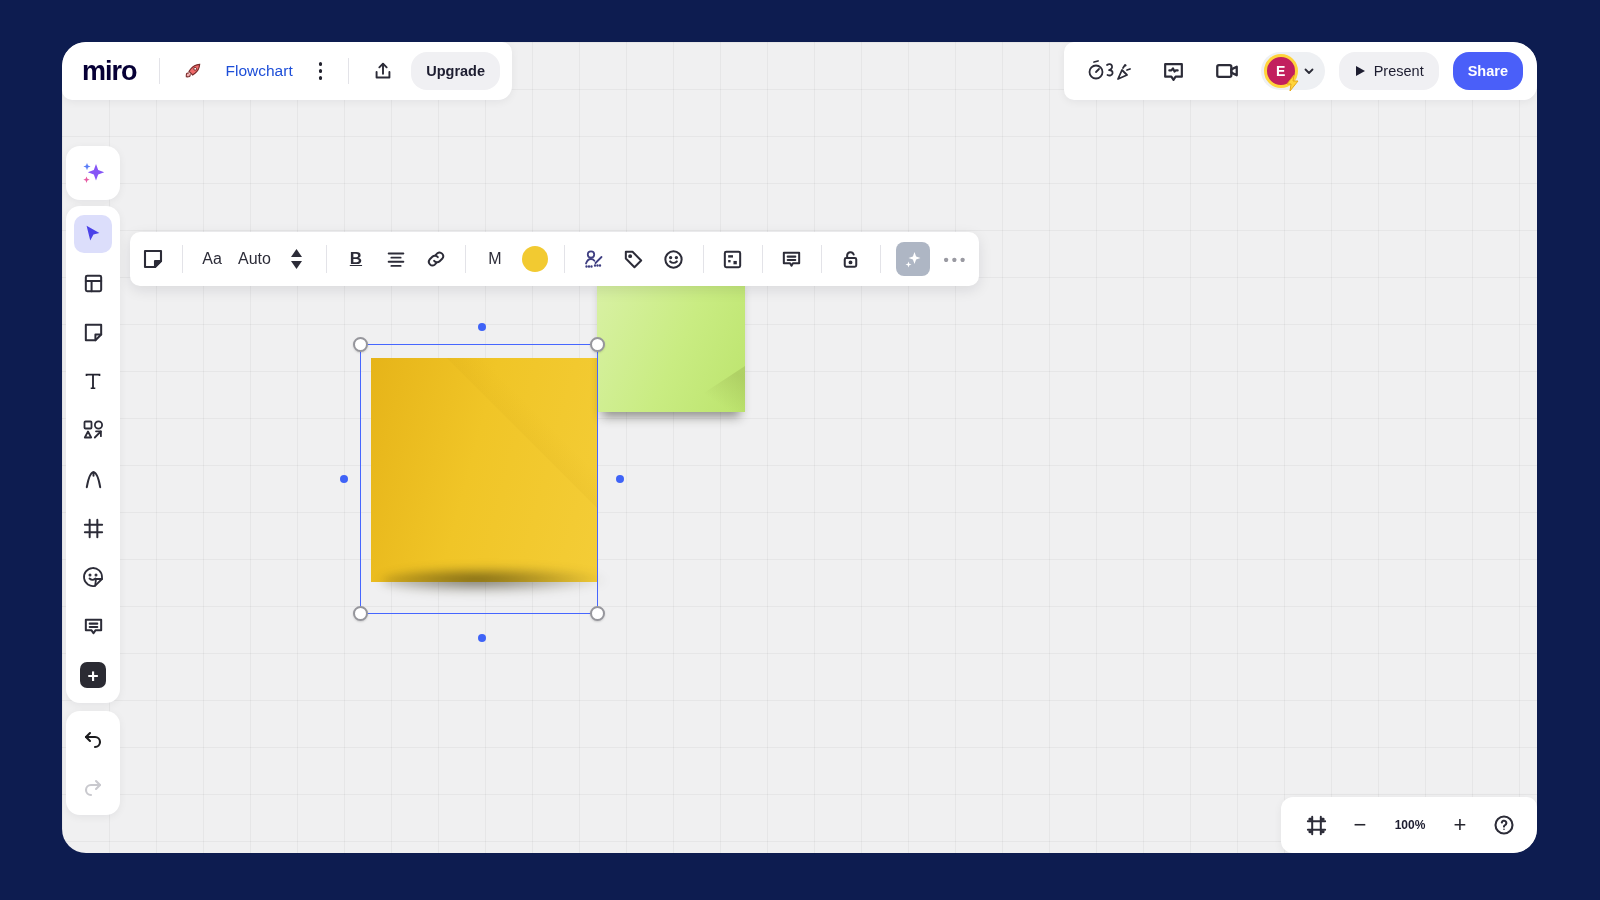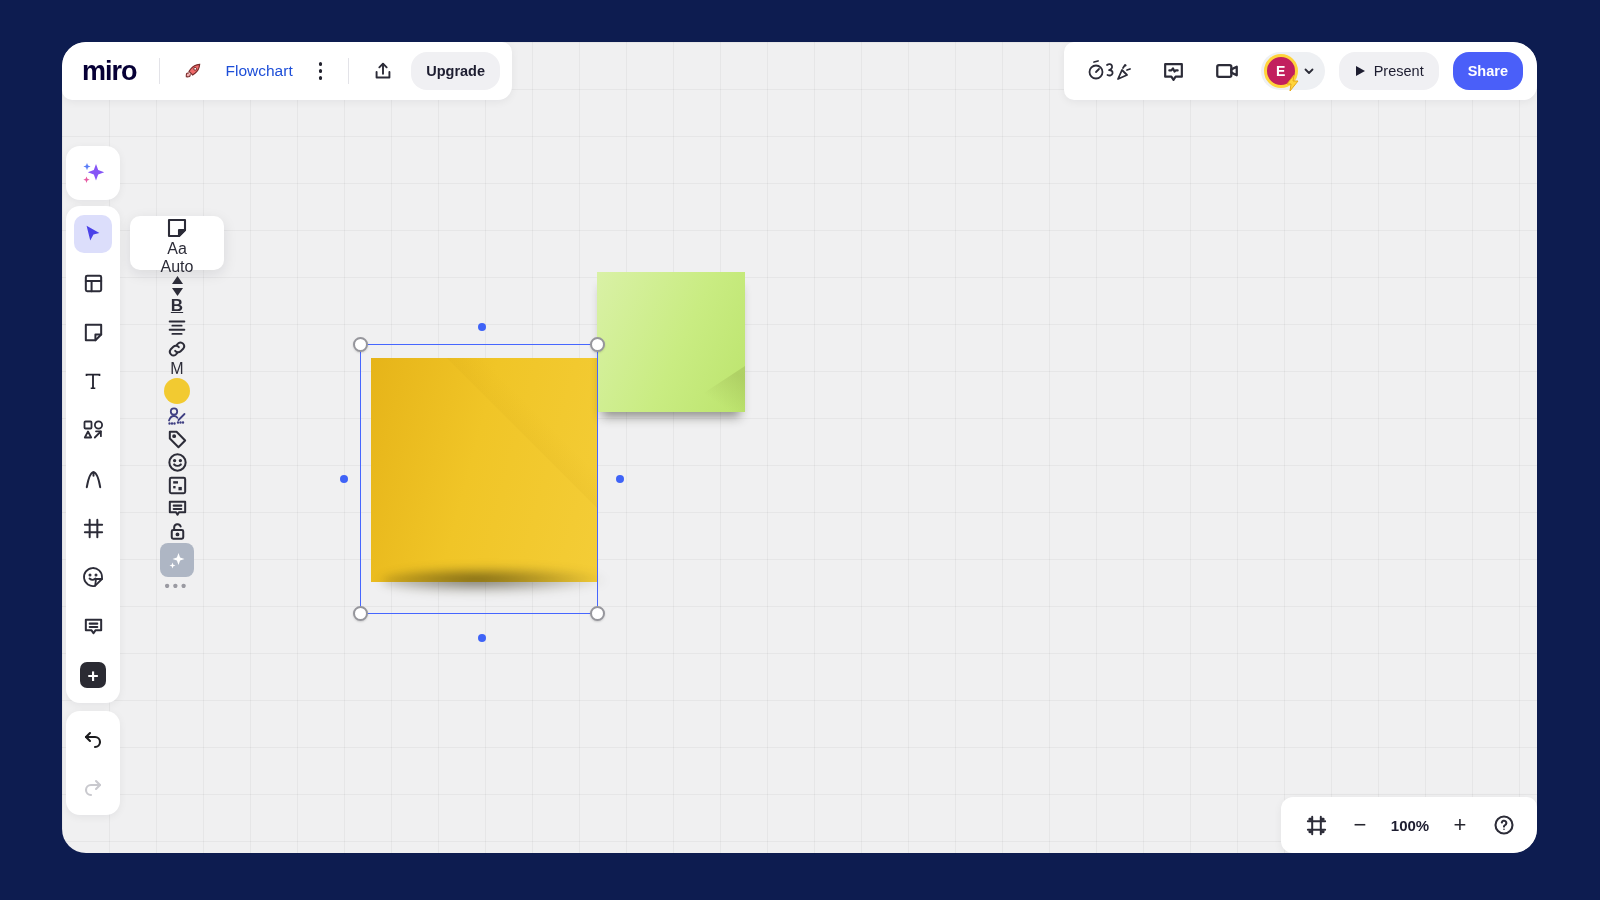--- a/index.html
+++ b/index.html
@@ -43,23 +43,23 @@
   .rail { position:absolute; left:4px; width:54px; border-radius:14px; z-index:20; }
   .rail-ai { top:104px; height:54px; display:flex; align-items:center; justify-content:center; cursor:pointer; }
   .rail-tools { top:164px; padding:9px 0; display:flex; flex-direction:column; align-items:center; gap:11px; }
   .tool { width:38px; height:38px; border-radius:10px; display:flex; align-items:center; justify-content:center; cursor:pointer; }
   .tool.active { background:#dcdefb; }
   .plus-tile { width:26px; height:26px; border-radius:7px; background:#2b2b33; color:#fff;
     font-size:19px; font-weight:600; display:flex; align-items:center; justify-content:center; line-height:1; }
   .rail-history { top:669px; height:104px; display:flex; flex-direction:column; align-items:center; justify-content:space-evenly; }
 
   
-  .ctx { position:absolute; left:68px; top:174px; height:54px; border-radius:10px;
-    display:flex; align-items:center; padding:0 24px; z-index:15;
-    box-shadow:0 4px 14px rgba(20,20,40,.10); background:#fff;flex-direction:column; }
+  .ctx { position:absolute; left:68px; top:190px; height:54px; border-radius:10px;
+    display:flex; align-items:center; padding:0 3px; z-index:15;
+    box-shadow:0 4px 14px rgba(20,20,40,.10); background:#fff; }
   .ctx .item { height:38px; min-width:40px; padding:0 6px; display:flex; align-items:center;
     justify-content:center; gap:4px; border-radius:8px; cursor:pointer; color:#26262f; }
   .ctx .vdiv { height:28px; margin:0 9px; }
   .t-label { font-size:16px; color:#2c2c38; }
   .bold-b { font-size:17px; font-weight:700; text-decoration:underline; color:#2c2c38; }
   .swatch { width:26px; height:26px; border-radius:50%; background:#f2ca31; }
   .stepper { display:flex; flex-direction:column; gap:3px; align-items:center; }
   .ai-tile { width:34px; height:34px; border-radius:8px; background:#aeb6c4;
     display:flex; align-items:center; justify-content:center; }
   .dots3 { letter-spacing:3px; color:#9a9aa2; font-size:15px; font-weight:700; }
@@ -89,21 +89,21 @@
   .cdot { position:absolute; width:8px; height:8px; border-radius:50%; background:#3f63f7; cursor:crosshair; }
   .cdot.n{left:calc(50% - 1px);top:-22px} .cdot.s{left:calc(50% - 1px);bottom:-29px}
   .cdot.w{left:-21px;top:calc(50% - 4px)} .cdot.e{right:-27px;top:calc(50% - 4px)}
 
   
   .zoombar { position:absolute; right:0; bottom:0; height:56px; border-radius:12px 10px 24px 12px;
     display:flex; align-items:center; gap:10px; padding:0 16px 0 18px; z-index:20; }
   .zoombar .item { min-width:34px; height:36px; display:flex; align-items:center; justify-content:center;
     border-radius:8px; cursor:pointer; color:#26262f; }
   .zoom-sign { font-size:22px; color:#26262f; line-height:1; }
-  .zoom-level { font-size:15px; font-weight:600; color:#1d1d30; min-width:46px; text-align:center; }
+  .zoom-level { font-size:12px; font-weight:600; color:#1d1d30; min-width:46px; text-align:center; }
 
   svg.ic { stroke:#2c2c38; fill:none; stroke-width:1.8; stroke-linecap:round; stroke-linejoin:round; }
   svg.ic.thick { stroke-width:2.1; }
 </style>
 </head>
 <body>
 
 <div class="window">
 
   <div class="sticky sticky-green"></div>

